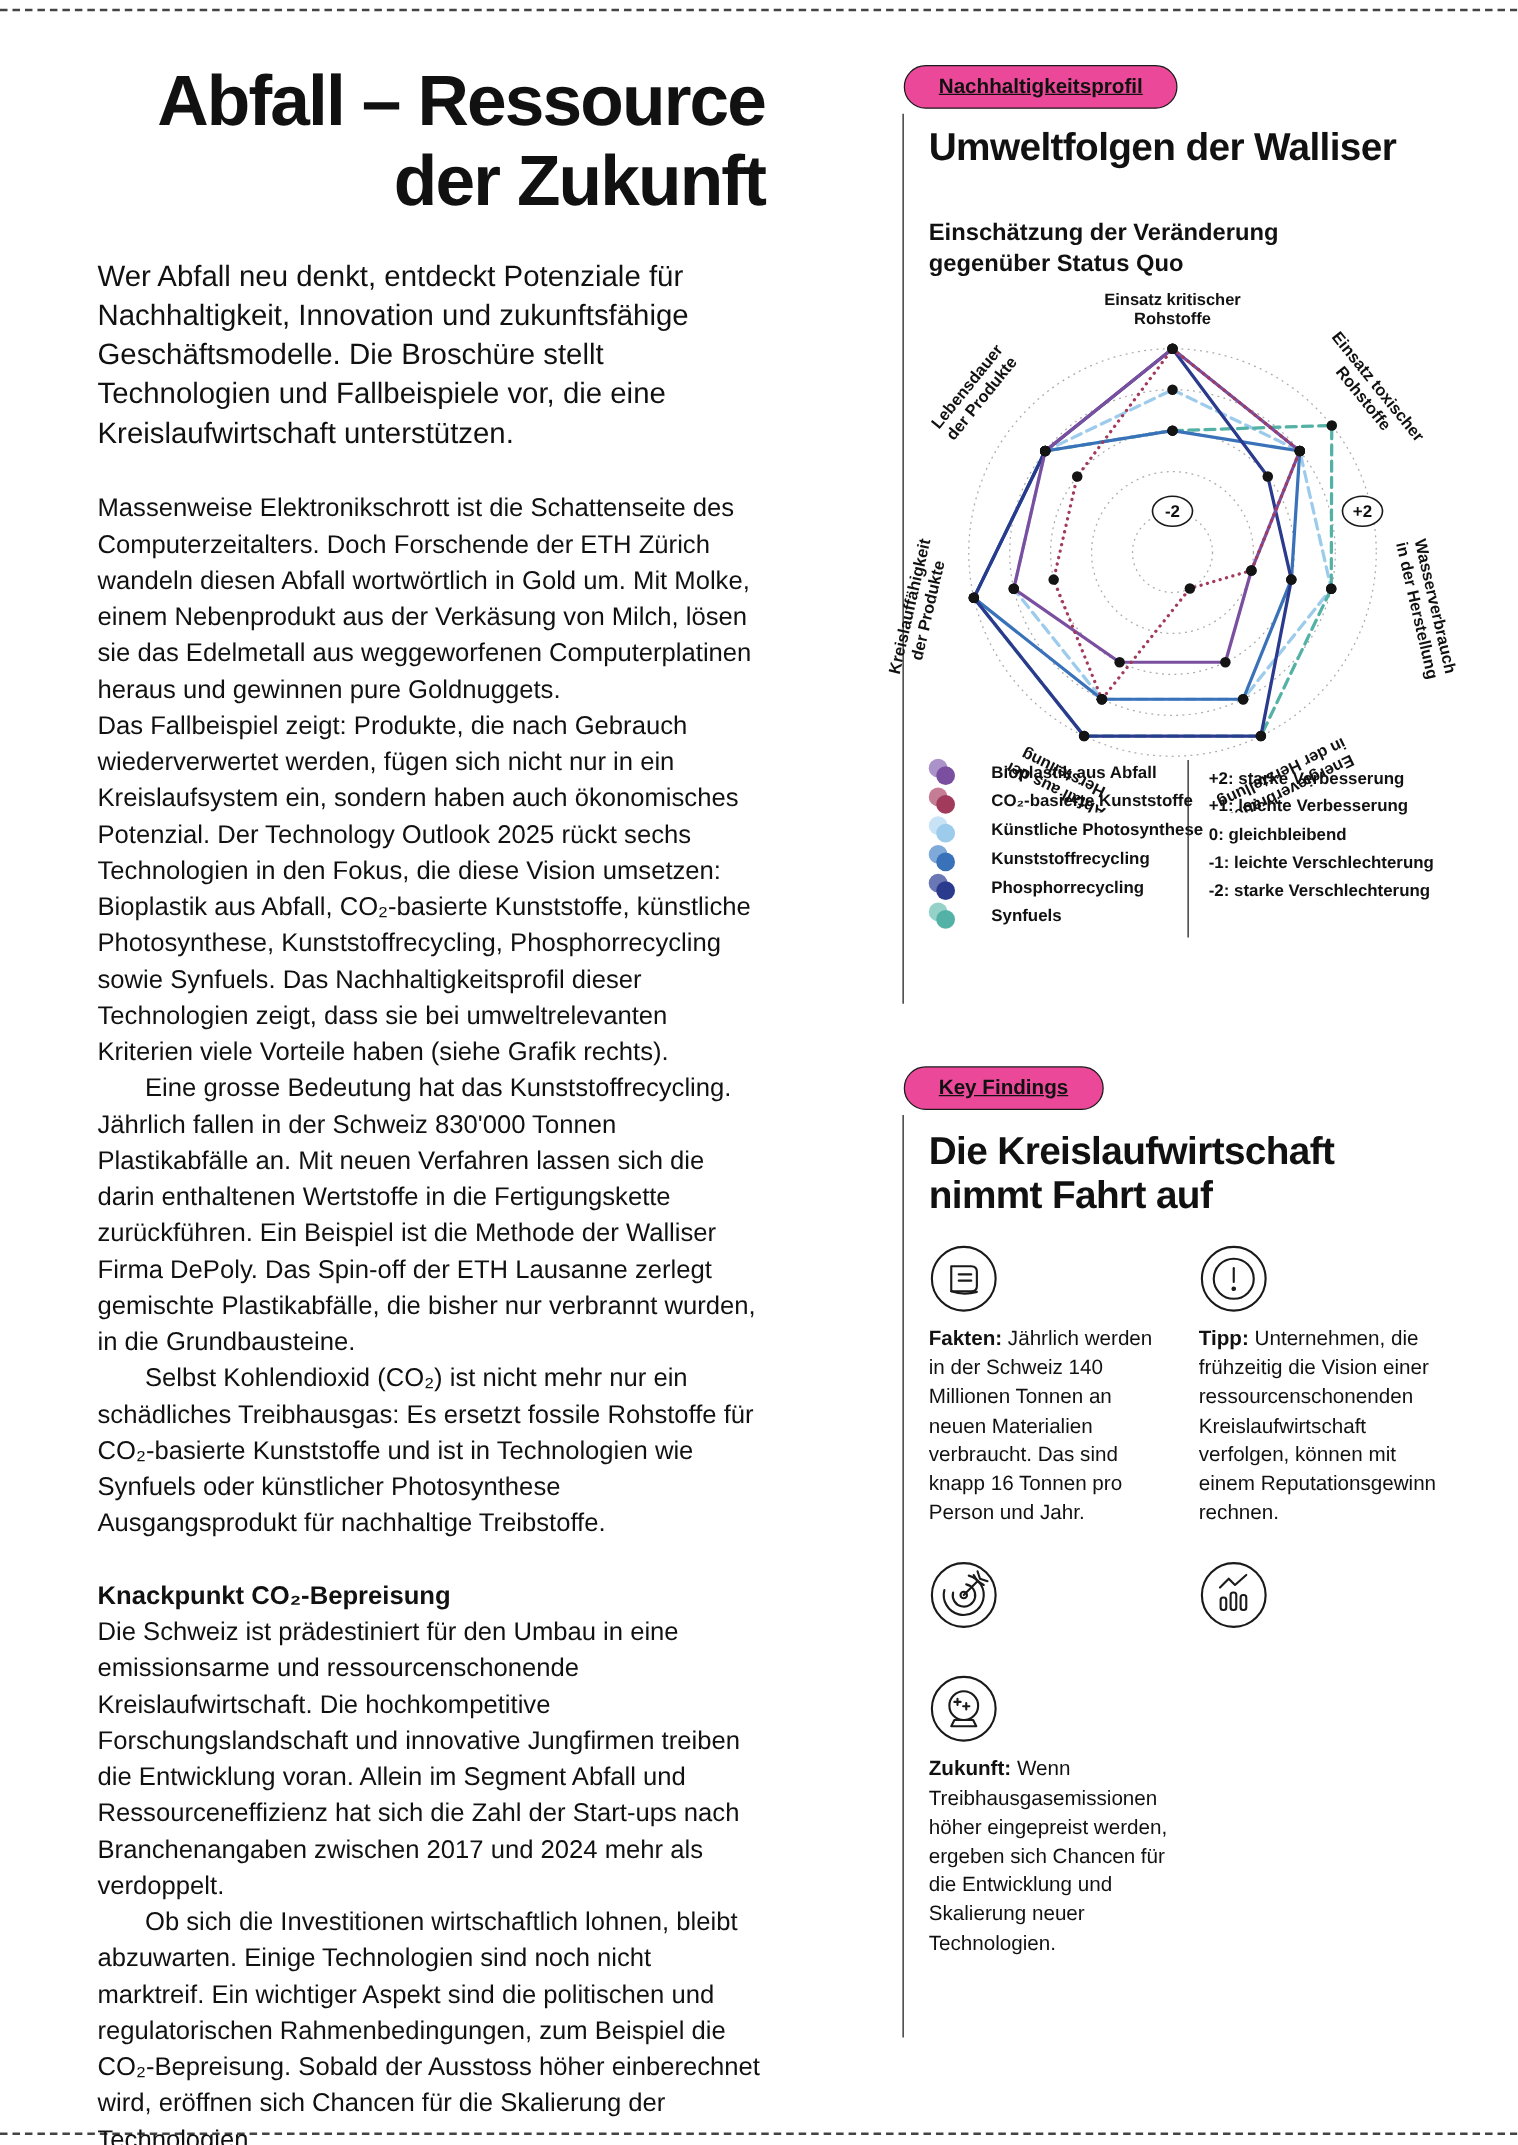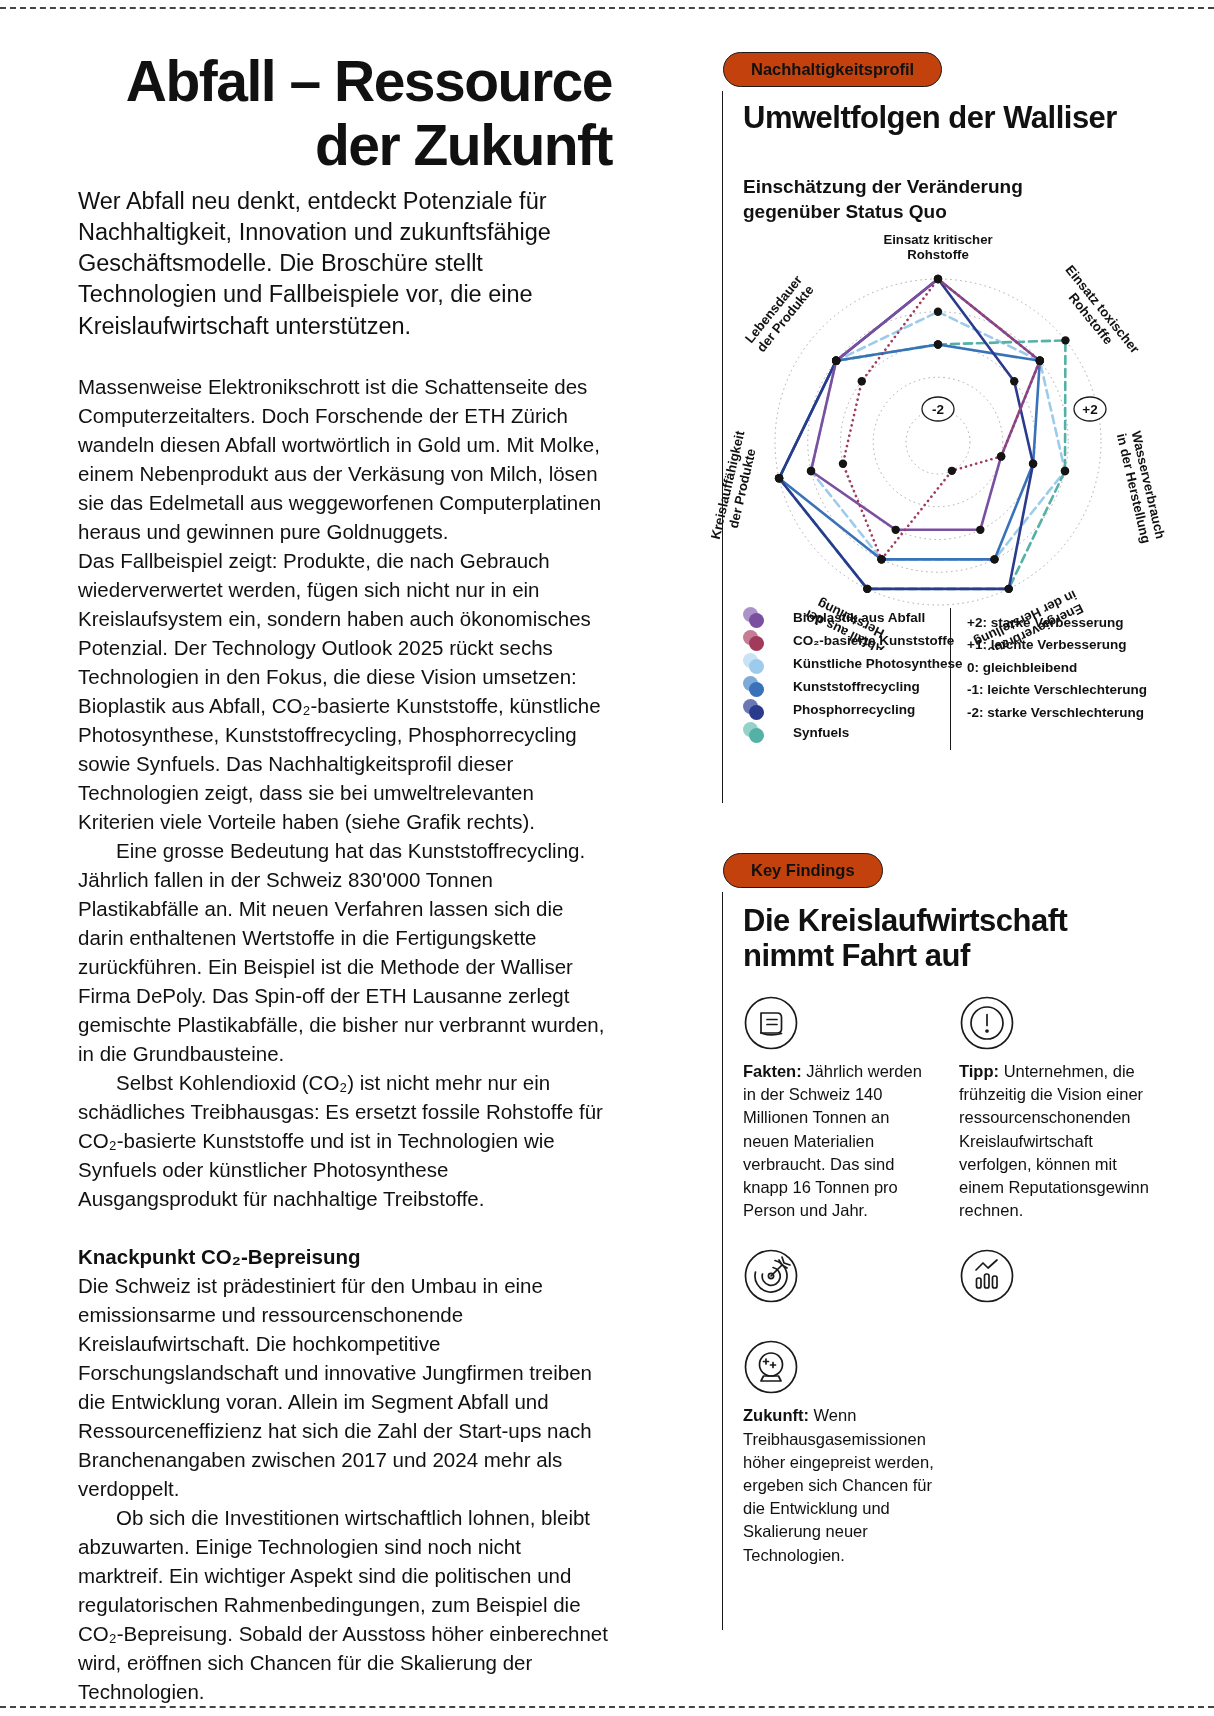--- a/index.html
+++ b/index.html
@@ -5,30 +5,30 @@
   html,body{margin:0;padding:0;background:#ffffff;}
   body{font-family:"Liberation Sans","DejaVu Sans",sans-serif;color:#111;}
   .page{position:relative;width:1214px;height:1716px;background:#fff;overflow:hidden;}
   .trim{position:absolute;left:0;right:0;border-top:2px dashed #444;}
   .trim.top{top:7px;}
   .trim.bottom{top:1706px;}
 
   
   .article{position:absolute;left:78px;top:50px;width:534px;}
   .article h1{margin:0;font-size:57px;line-height:1.12;letter-spacing:-1.5px;font-weight:bold;text-align:right;}
-  .lead{margin:8px 0 0 0;font-size:23.5px;line-height:1.33;}
+  .lead{margin:28px 0 0 0;font-size:23.5px;line-height:1.33;}
   .body p{margin:0;font-size:20.5px;line-height:29px;}
   .body .gap{margin-top:30px;}
   .body h3{margin:29px 0 0 0;font-size:20.5px;line-height:29px;font-weight:bold;}
   .body p.indent{text-indent:38px;}
   .spacer-top{margin-top:30px;}
 
   
   .pill{position:absolute;border:1.6px solid #1a1a1a;border-radius:999px;
-        padding:7px 27px;font-size:16.5px;font-weight:bold;background:#c2410c;white-space:nowrap;}
+        padding:7px 27px;font-size:16.5px;font-weight:bold;background:#ec4899;white-space:nowrap;text-decoration:underline;}
   .vrule{position:absolute;width:0;border-left:1.6px solid #1a1a1a;}
   .side-title{position:absolute;left:743px;width:420px;font-size:31px;line-height:1.13;
         font-weight:bold;letter-spacing:-0.5px;margin:0;}
   .side-sub{position:absolute;left:743px;width:340px;font-size:19px;line-height:1.32;font-weight:bold;margin:0;}
 
   
   #radar-wrap{position:absolute;left:680px;top:220px;width:520px;height:430px;}
   .ring{fill:none;stroke:#a9a9a9;stroke-width:1;stroke-dasharray:1.5 3.5;}
   .axis-label{font-size:13.2px;font-weight:bold;fill:#111;text-anchor:middle;}
   .bubble-txt{font-size:13.5px;font-weight:bold;fill:#111;text-anchor:middle;}

